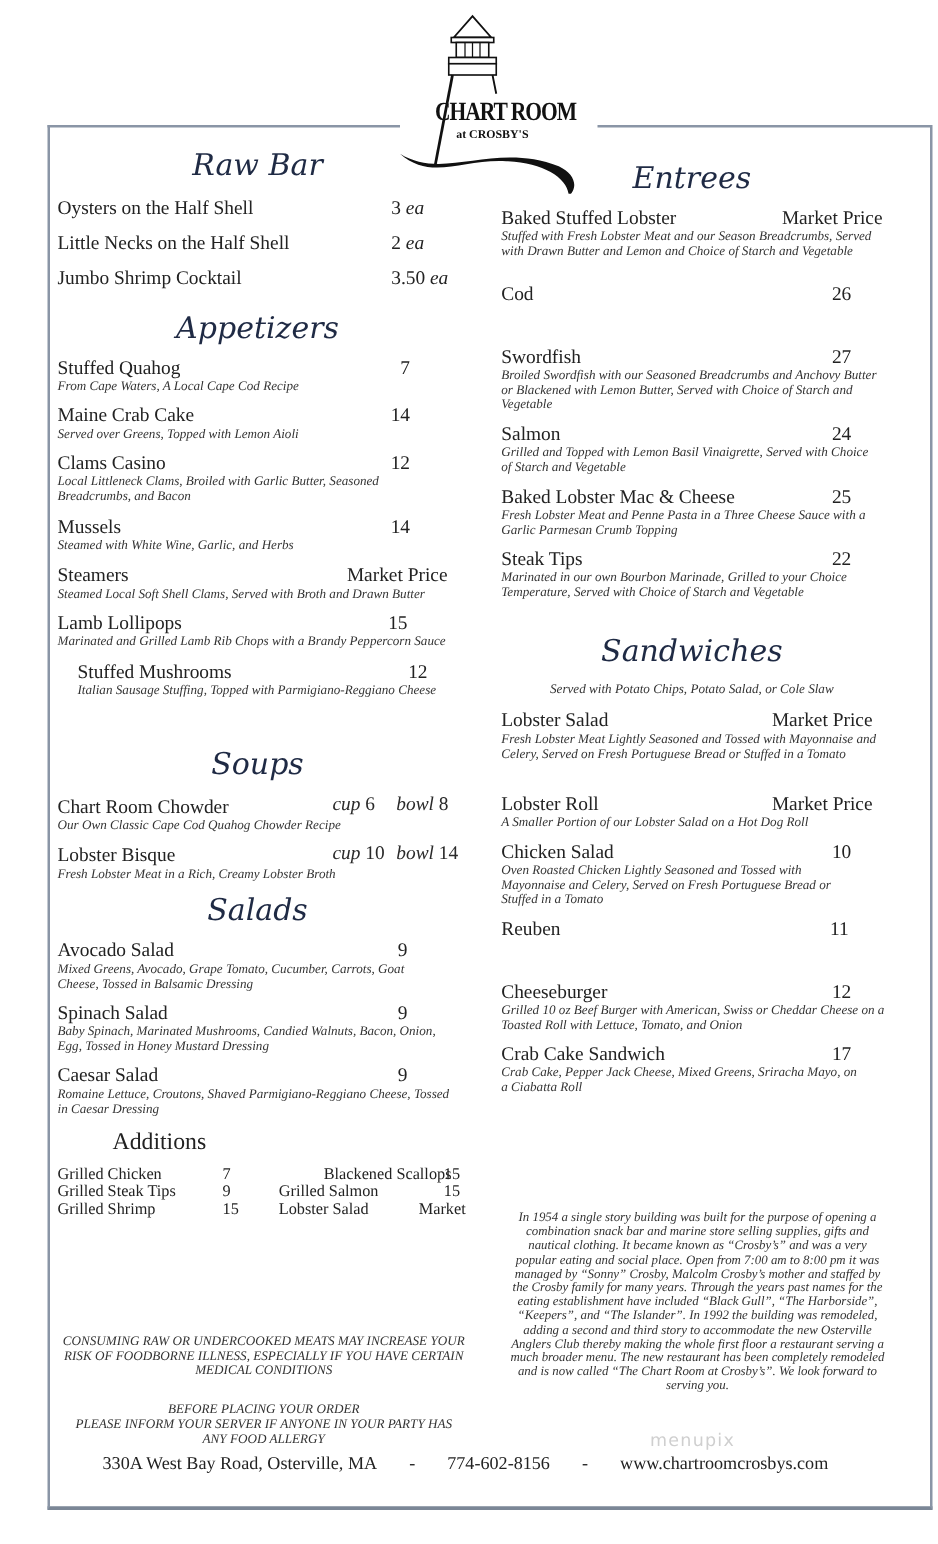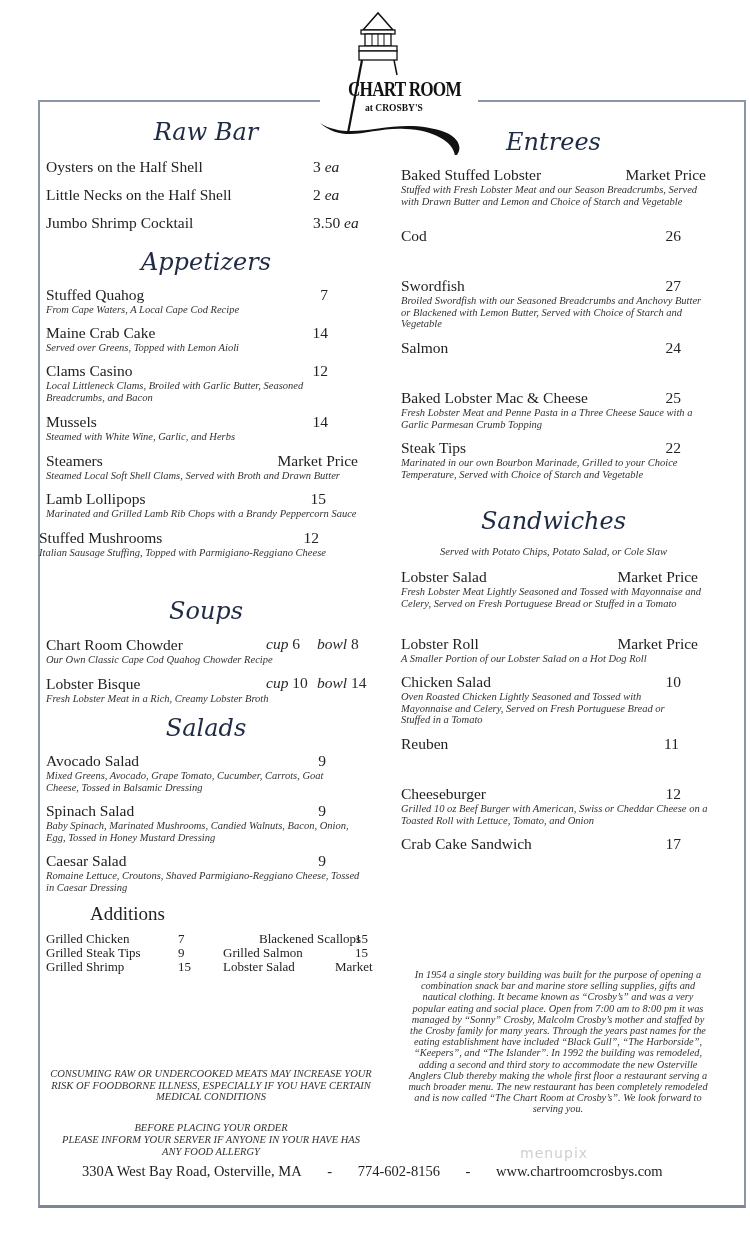--- a/index.html
+++ b/index.html
@@ -116,21 +116,21 @@
     </div>
   <div class="item-desc" style="white-space:nowrap;">Steamed Local Soft Shell Clams, Served with Broth and Drawn Butter</div>
 </div>
 <div class="item" style="left:46px;width:280px;top:490px;">
   <div class="item-row">
       <span class="item-name">Lamb Lollipops</span>
       <span class="item-price">15</span>
     </div>
   <div class="item-desc" style="white-space:nowrap;">Marinated and Grilled Lamb Rib Chops with a Brandy Peppercorn Sauce</div>
 </div>
-<div class="item" style="left:39px;width:280px;top:529px;text-align:right;">
+<div class="item" style="left:62px;width:280px;top:529px;text-align:right;">
   <div class="item-row">
       <span class="item-name">Stuffed Mushrooms</span>
       <span class="item-price">12</span>
     </div>
   <div class="item-desc" style="white-space:nowrap;">Italian Sausage Stuffing, Topped with Parmigiano-Reggiano Cheese</div>
 </div>
 
 <div class="section-title" style="left:46px;width:320px;top:597px;">Soups</div>
 <div class="item" style="left:46px;width:320px;top:635px;">
   <span class="item-name">Chart Room Chowder</span>
@@ -177,21 +177,21 @@
 <div class="addition" style="left:178px;top:959px;">15</div>
 <div class="addition" style="left:223px;top:931px;margin-left:36px;"><span>Blackened Scallops</span></div>
 <div class="addition" style="left:355px;top:931px;">15</div>
 <div class="addition" style="left:223px;top:945px;"><span>Grilled Salmon</span></div>
 <div class="addition" style="left:355px;top:945px;">15</div>
 <div class="addition" style="left:223px;top:959px;"><span>Lobster Salad</span></div>
 <div class="addition" style="left:335px;top:959px;">Market</div>
 
 <div class="notice" style="left:44px;top:1068px;width:334px;">CONSUMING RAW OR UNDERCOOKED MEATS MAY INCREASE YOUR RISK OF FOODBORNE ILLNESS, ESPECIALLY IF YOU HAVE CERTAIN MEDICAL CONDITIONS</div>
 <div class="notice" style="left:44px;top:1122px;width:334px;">BEFORE PLACING YOUR ORDER</div>
-<div class="notice" style="left:54px;top:1134px;width:314px;">PLEASE INFORM YOUR SERVER IF ANYONE IN YOUR HAVE HAS ANY FOOD ALLERGY</div>
+<div class="notice" style="left:54px;top:1134px;width:314px;">PLEASE INFORM YOUR SERVER IF ANYONE IN YOUR PARTY HAS ANY FOOD ALLERGY</div>
 
 <div class="section-title" style="left:401px;width:305px;top:128px;">Entrees</div>
 <div class="item" style="left:401px;width:305px;top:166px;">
   <div class="item-row">
       <span class="item-name">Baked Stuffed Lobster</span>
       <span class="item-price">Market Price</span>
     </div>
   <div class="item-desc" style="width:300px;">Stuffed with Fresh Lobster Meat and our Season Breadcrumbs, Served with Drawn Butter and Lemon and Choice of Starch and Vegetable</div>
 </div>
 <div class="item" style="left:401px;width:280px;top:227px;">
@@ -205,20 +205,21 @@
       <span class="item-name">Swordfish</span>
       <span class="item-price">27</span>
     </div>
   <div class="item-desc" style="width:310px;">Broiled Swordfish with our Seasoned Breadcrumbs and Anchovy Butter or Blackened with Lemon Butter, Served with Choice of Starch and Vegetable</div>
 </div>
 <div class="item" style="left:401px;width:280px;top:339px;">
   <div class="item-row">
       <span class="item-name">Salmon</span>
       <span class="item-price">24</span>
     </div>
+  <div class="item-desc" style="width:300px;">Grilled and Topped with Lemon Basil Vinaigrette, Served with Choice of Starch and Vegetable</div>
 </div>
 <div class="item" style="left:401px;width:280px;top:389px;">
   <div class="item-row">
       <span class="item-name">Baked Lobster Mac &amp; Cheese</span>
       <span class="item-price">25</span>
     </div>
   <div class="item-desc" style="width:305px;">Fresh Lobster Meat and Penne Pasta in a Three Cheese Sauce with a Garlic Parmesan Crumb Topping</div>
 </div>
 <div class="item" style="left:401px;width:280px;top:439px;">
   <div class="item-row">
@@ -263,20 +264,21 @@
       <span class="item-name">Cheeseburger</span>
       <span class="item-price">12</span>
     </div>
   <div class="item-desc" style="width:312px;">Grilled 10 oz Beef Burger with American, Swiss or Cheddar Cheese on a Toasted Roll with Lettuce, Tomato, and Onion</div>
 </div>
 <div class="item" style="left:401px;width:280px;top:835px;">
   <div class="item-row">
       <span class="item-name">Crab Cake Sandwich</span>
       <span class="item-price">17</span>
     </div>
+  <div class="item-desc" style="width:290px;">Crab Cake, Pepper Jack Cheese, Mixed Greens, Sriracha Mayo, on a Ciabatta Roll</div>
 </div>
 
 <div class="history">In 1954 a single story building was built for the purpose of opening a combination snack bar and marine store selling supplies, gifts and nautical clothing. It became known as “Crosby’s” and was a very popular eating and social place. Open from 7:00 am to 8:00 pm it was managed by “Sonny” Crosby, Malcolm Crosby’s mother and staffed by the Crosby family for many years.  Through the years past names for the eating establishment have included “Black Gull”, “The Harborside”, “Keepers”, and “The Islander”.  In 1992 the building was remodeled, adding a second and third story to accommodate the new Osterville Anglers Club thereby making the whole first floor a restaurant serving a much broader menu.  The new restaurant has been completely remodeled and is now called “The Chart Room at Crosby’s”. We look forward to serving you.</div>
 <div class="watermark">menupix</div>
 
 <div class="footer">
   <span>330A West Bay Road, Osterville, MA</span>
   <span>-</span>
   <span>774-602-8156</span>
   <span>-</span>

